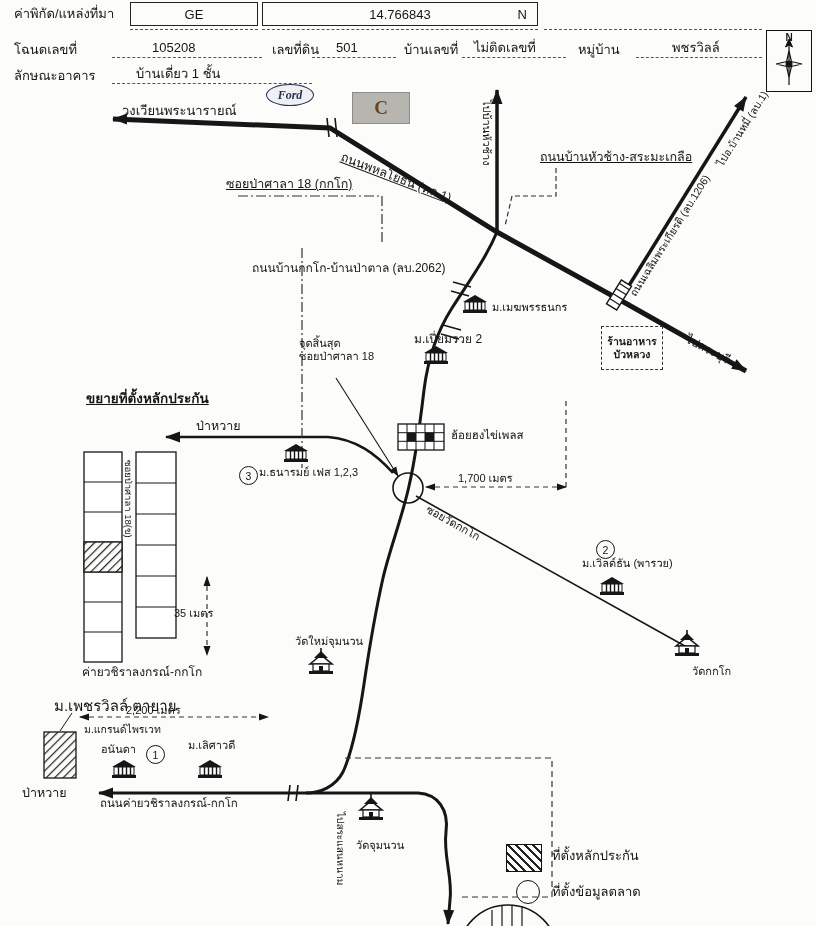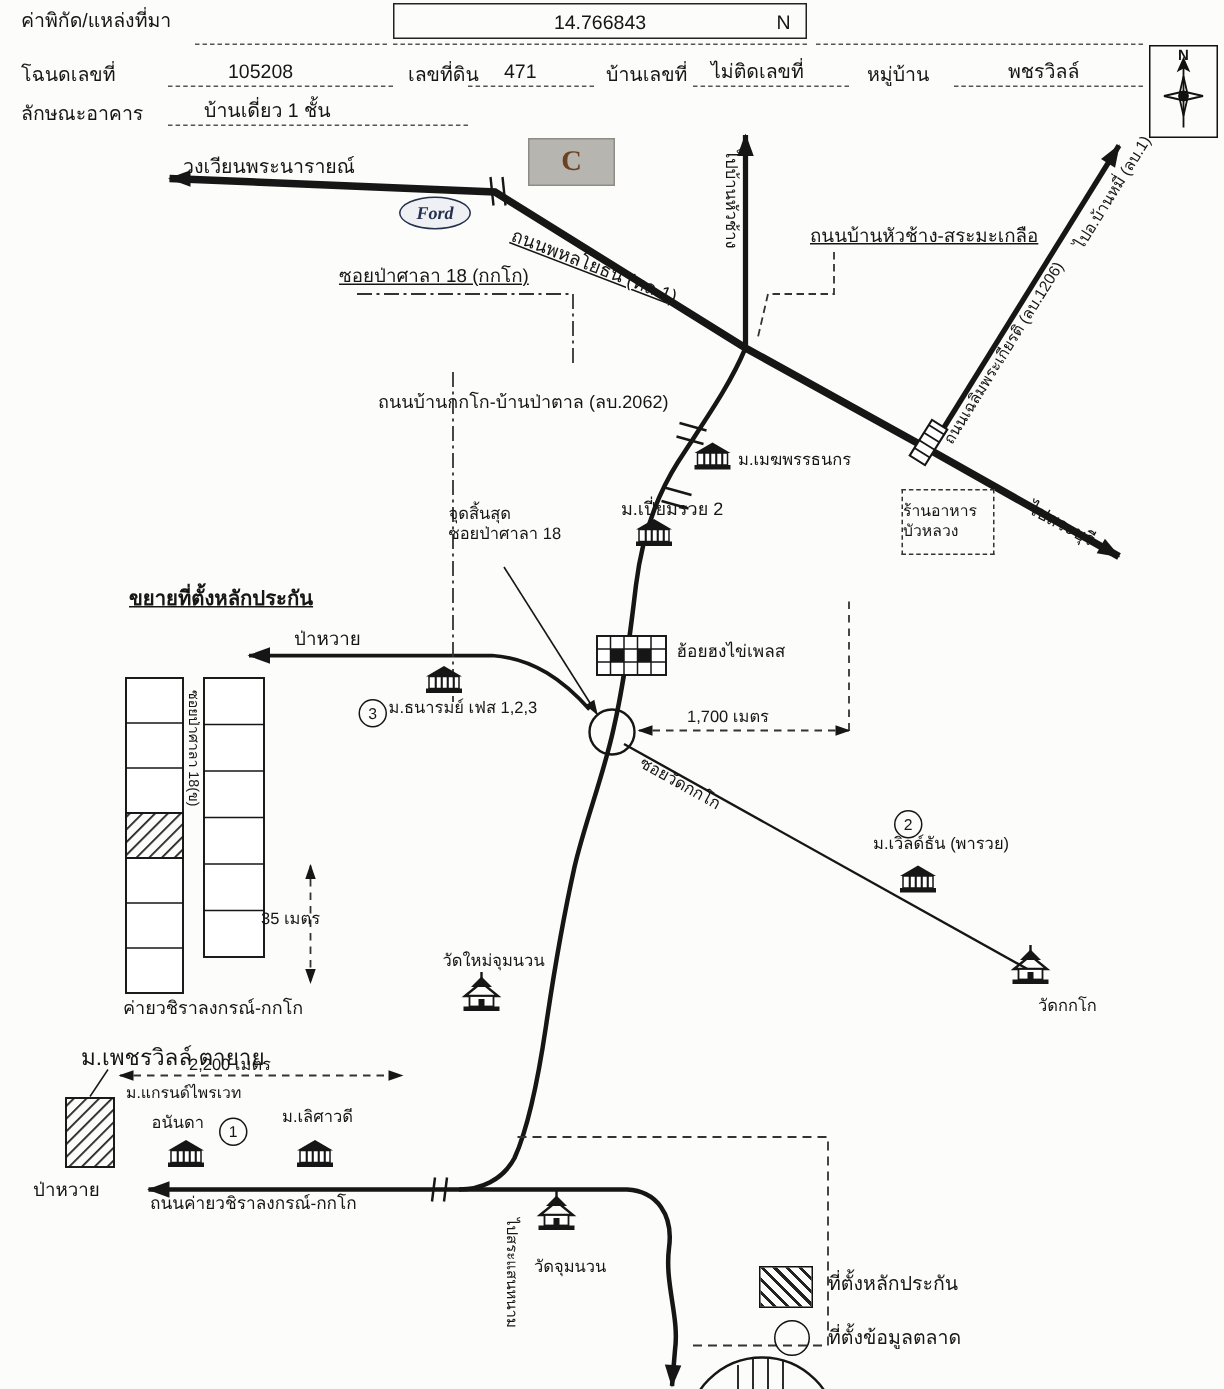--- a/index.html
+++ b/index.html
@@ -14,66 +14,70 @@
   .box{position:absolute;border:1.4px solid #222;display:flex;align-items:center;justify-content:center;box-sizing:border-box;}
   .dotline{position:absolute;border-bottom:1.4px dashed #555;height:0;}
   .circnum{
     position:absolute;width:17px;height:17px;border:1.3px solid #161616;border-radius:50%;
     display:flex;align-items:center;justify-content:center;font-size:10.5px;background:#fcfcfa;
   }
   .ford{
     position:absolute;left:266px;top:84px;width:46px;height:20px;border:1.6px solid #25304d;border-radius:50%;
     display:flex;align-items:center;justify-content:center;
     font-family:"Liberation Serif","DejaVu Serif",serif;font-style:italic;font-weight:bold;
-    font-size:12px;color:#25304d;background:#eef0f4;margin-top:47px;
+    font-size:12px;color:#25304d;background:#eef0f4;
   }
   .brandbox{
     position:absolute;left:352px;top:92px;width:56px;height:30px;background:#b7b5b0;border:1px solid #8e8c86;
     display:flex;align-items:center;justify-content:center;
     font-weight:bold;font-size:19px;color:#6b4220;font-family:"Liberation Serif","DejaVu Serif",serif;
   }
   .compass{position:absolute;left:766px;top:30px;width:46px;height:62px;border:1.6px solid #111;background:#fcfcfa;box-sizing:border-box;}
   .compass .n{position:absolute;left:50%;top:1px;transform:translateX(-50%);font-size:10px;font-weight:bold;}
   svg{position:absolute;left:0;top:0;}
   #labels .lbl{pointer-events:none;}
   .restaurant{
     position:absolute;left:601px;top:326px;width:60px;height:42px;border:1.2px dashed #333;
-    display:flex;flex-direction:column;align-items:flex-start;justify-content:center;font-size:10.5px;line-height:1.25;
+    display:flex;flex-direction:column;align-items:center;justify-content:center;font-size:10.5px;line-height:1.25;
     background:#fcfcfa;
+    font-weight:bold;
   }
   .swatch-hatch{
     position:absolute;left:506px;top:844px;width:34px;height:26px;border:1.2px solid #111;
     background:repeating-linear-gradient(45deg,#222 0 2px,transparent 2px 6px);
   }
   .swatch-circle{
     position:absolute;left:516px;top:880px;width:22px;height:22px;border:1.4px solid #111;border-radius:50%;
   }
 </style>
 </head>
 <body>
 
 <div class="page">
 
   <div class="lbl" style="left:14px;top:6px;font-size:13px">ค่าพิกัด/แหล่งที่มา</div>
 
+  <div class="box" style="left:130px;top:2px;width:128px;height:24px;font-size:13px">
+    <span>GE</span>
+  </div>
   <div class="box" style="left:262px;top:2px;width:276px;height:24px;font-size:13px">
     <span>14.766843</span>
     <span style="position:absolute;right:10px">N</span>
   </div>
 
   <div class="dotline" style="left:130px;top:29px;width:128px"></div>
   <div class="dotline" style="left:262px;top:29px;width:276px"></div>
   <div class="dotline" style="left:544px;top:29px;width:218px"></div>
 
   <div class="lbl" style="left:14px;top:42px;font-size:13px">โฉนดเลขที่</div>
   <div class="lbl" style="left:152px;top:40px;font-size:13px">105208</div>
   <div class="dotline" style="left:112px;top:57px;width:150px"></div>
 
   <div class="lbl" style="left:272px;top:42px;font-size:13px">เลขที่ดิน</div>
-  <div class="lbl" style="left:336px;top:40px;font-size:13px">471</div>
+  <div class="lbl" style="left:336px;top:40px;font-size:13px">501</div>
   <div class="dotline" style="left:312px;top:57px;width:84px"></div>
 
   <div class="lbl" style="left:404px;top:42px;font-size:13px">บ้านเลขที่</div>
   <div class="lbl" style="left:474px;top:40px;font-size:13px">ไม่ติดเลขที่</div>
   <div class="dotline" style="left:462px;top:57px;width:104px"></div>
 
   <div class="lbl" style="left:578px;top:42px;font-size:13px">หมู่บ้าน</div>
   <div class="lbl" style="left:672px;top:40px;font-size:13px">พชรวิลล์</div>
   <div class="dotline" style="left:636px;top:57px;width:126px"></div>
 

